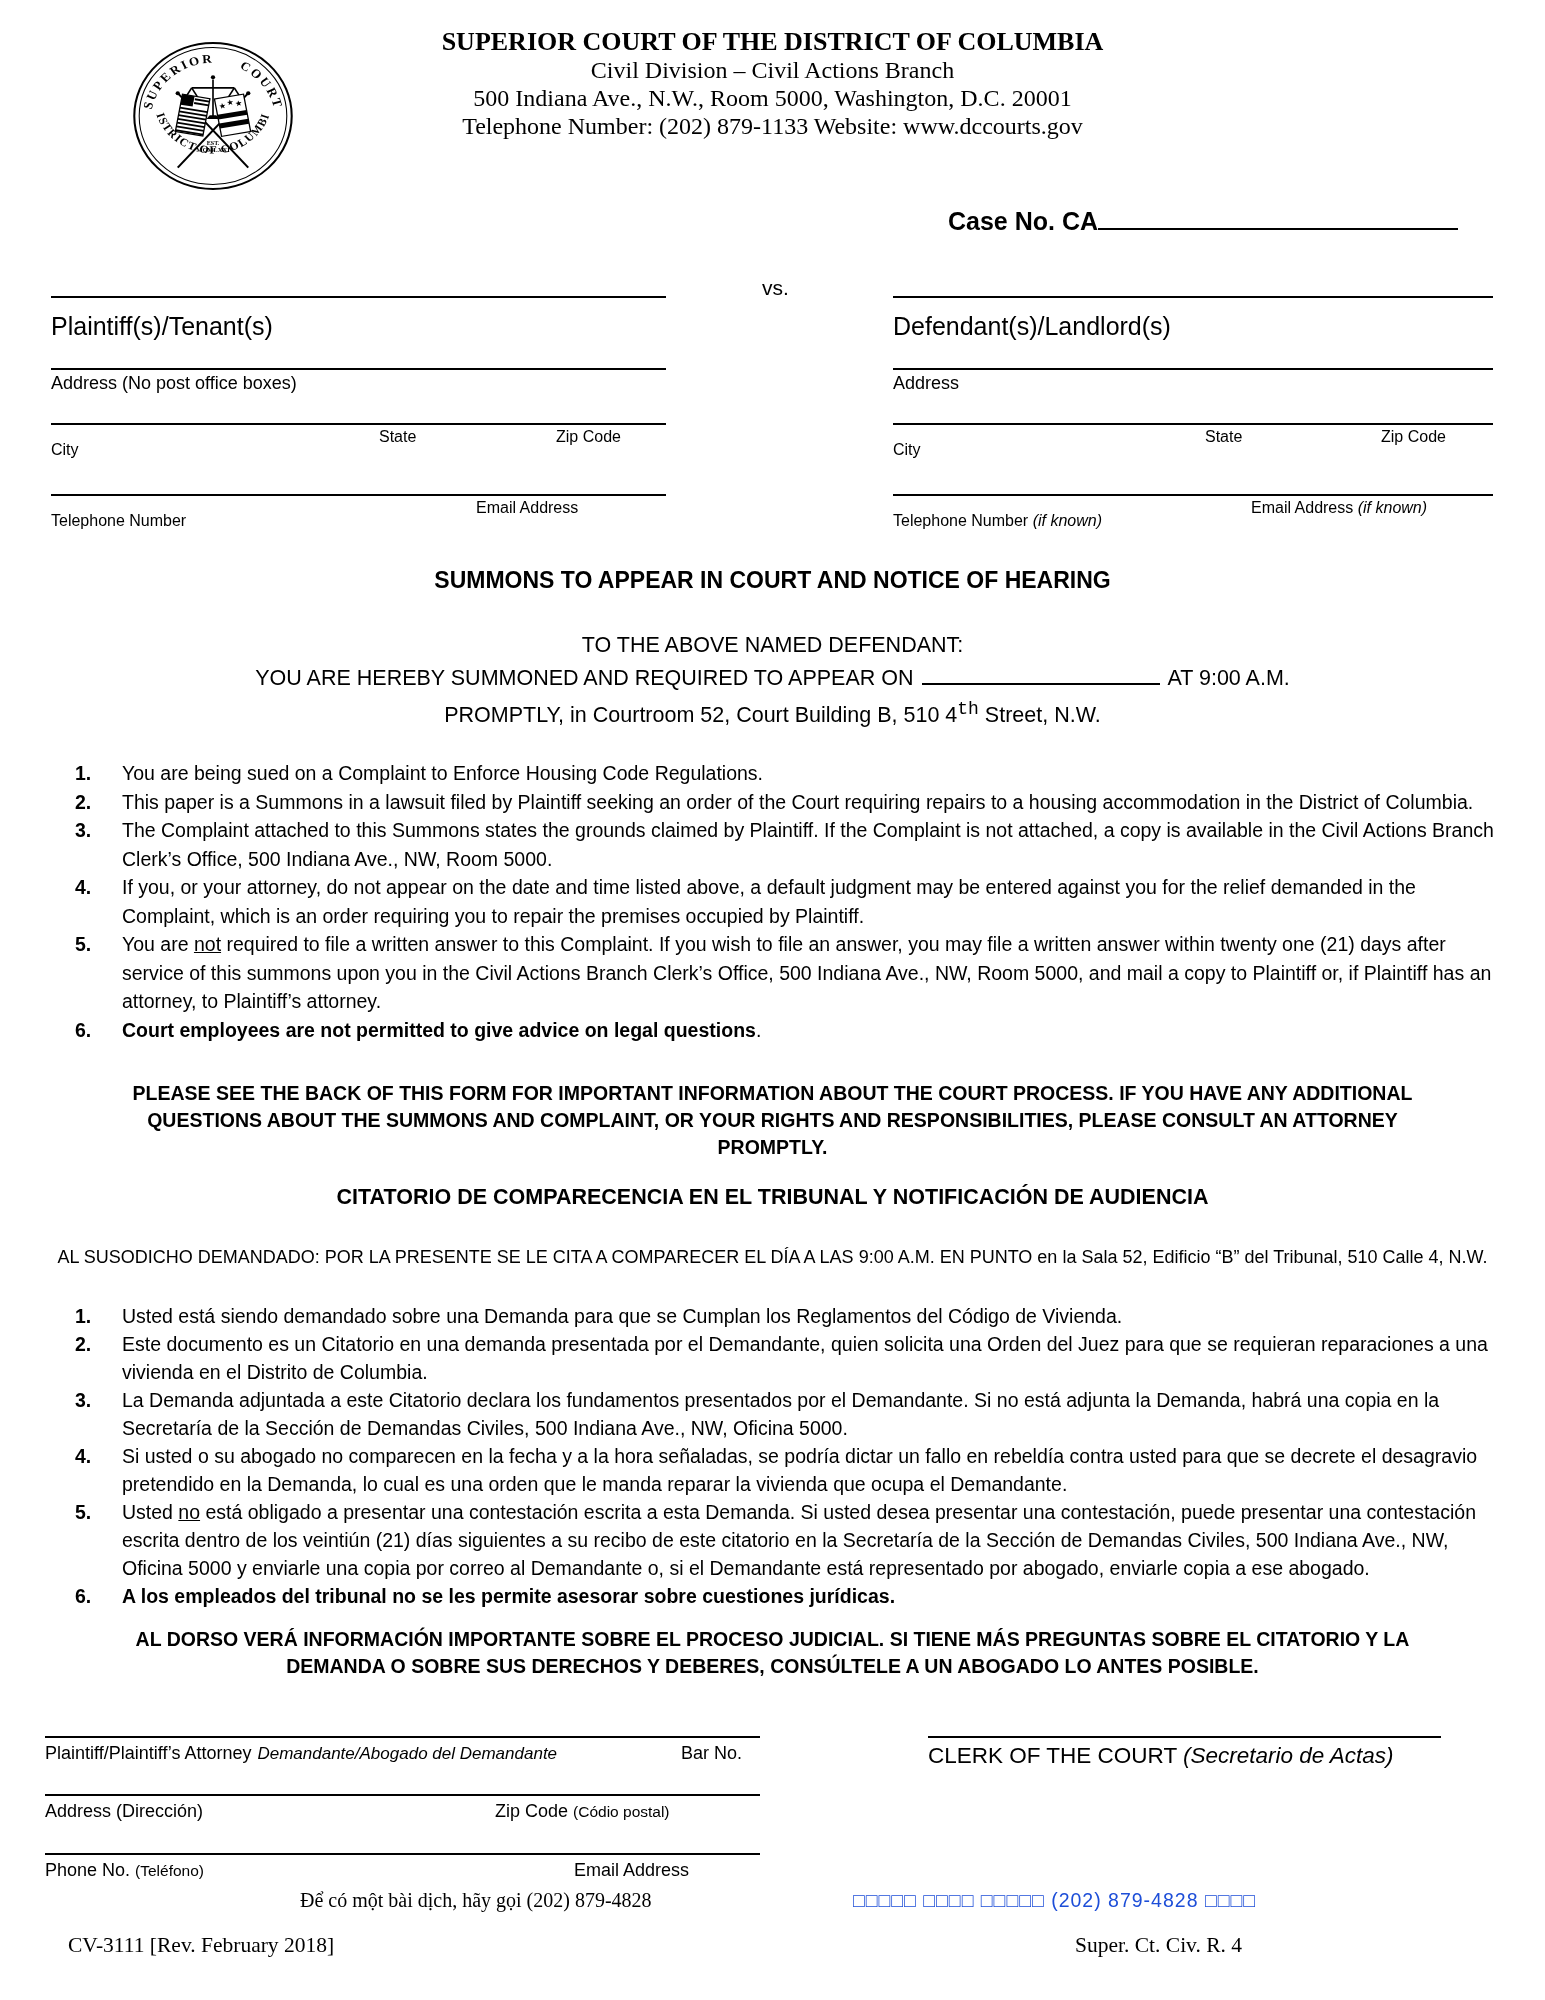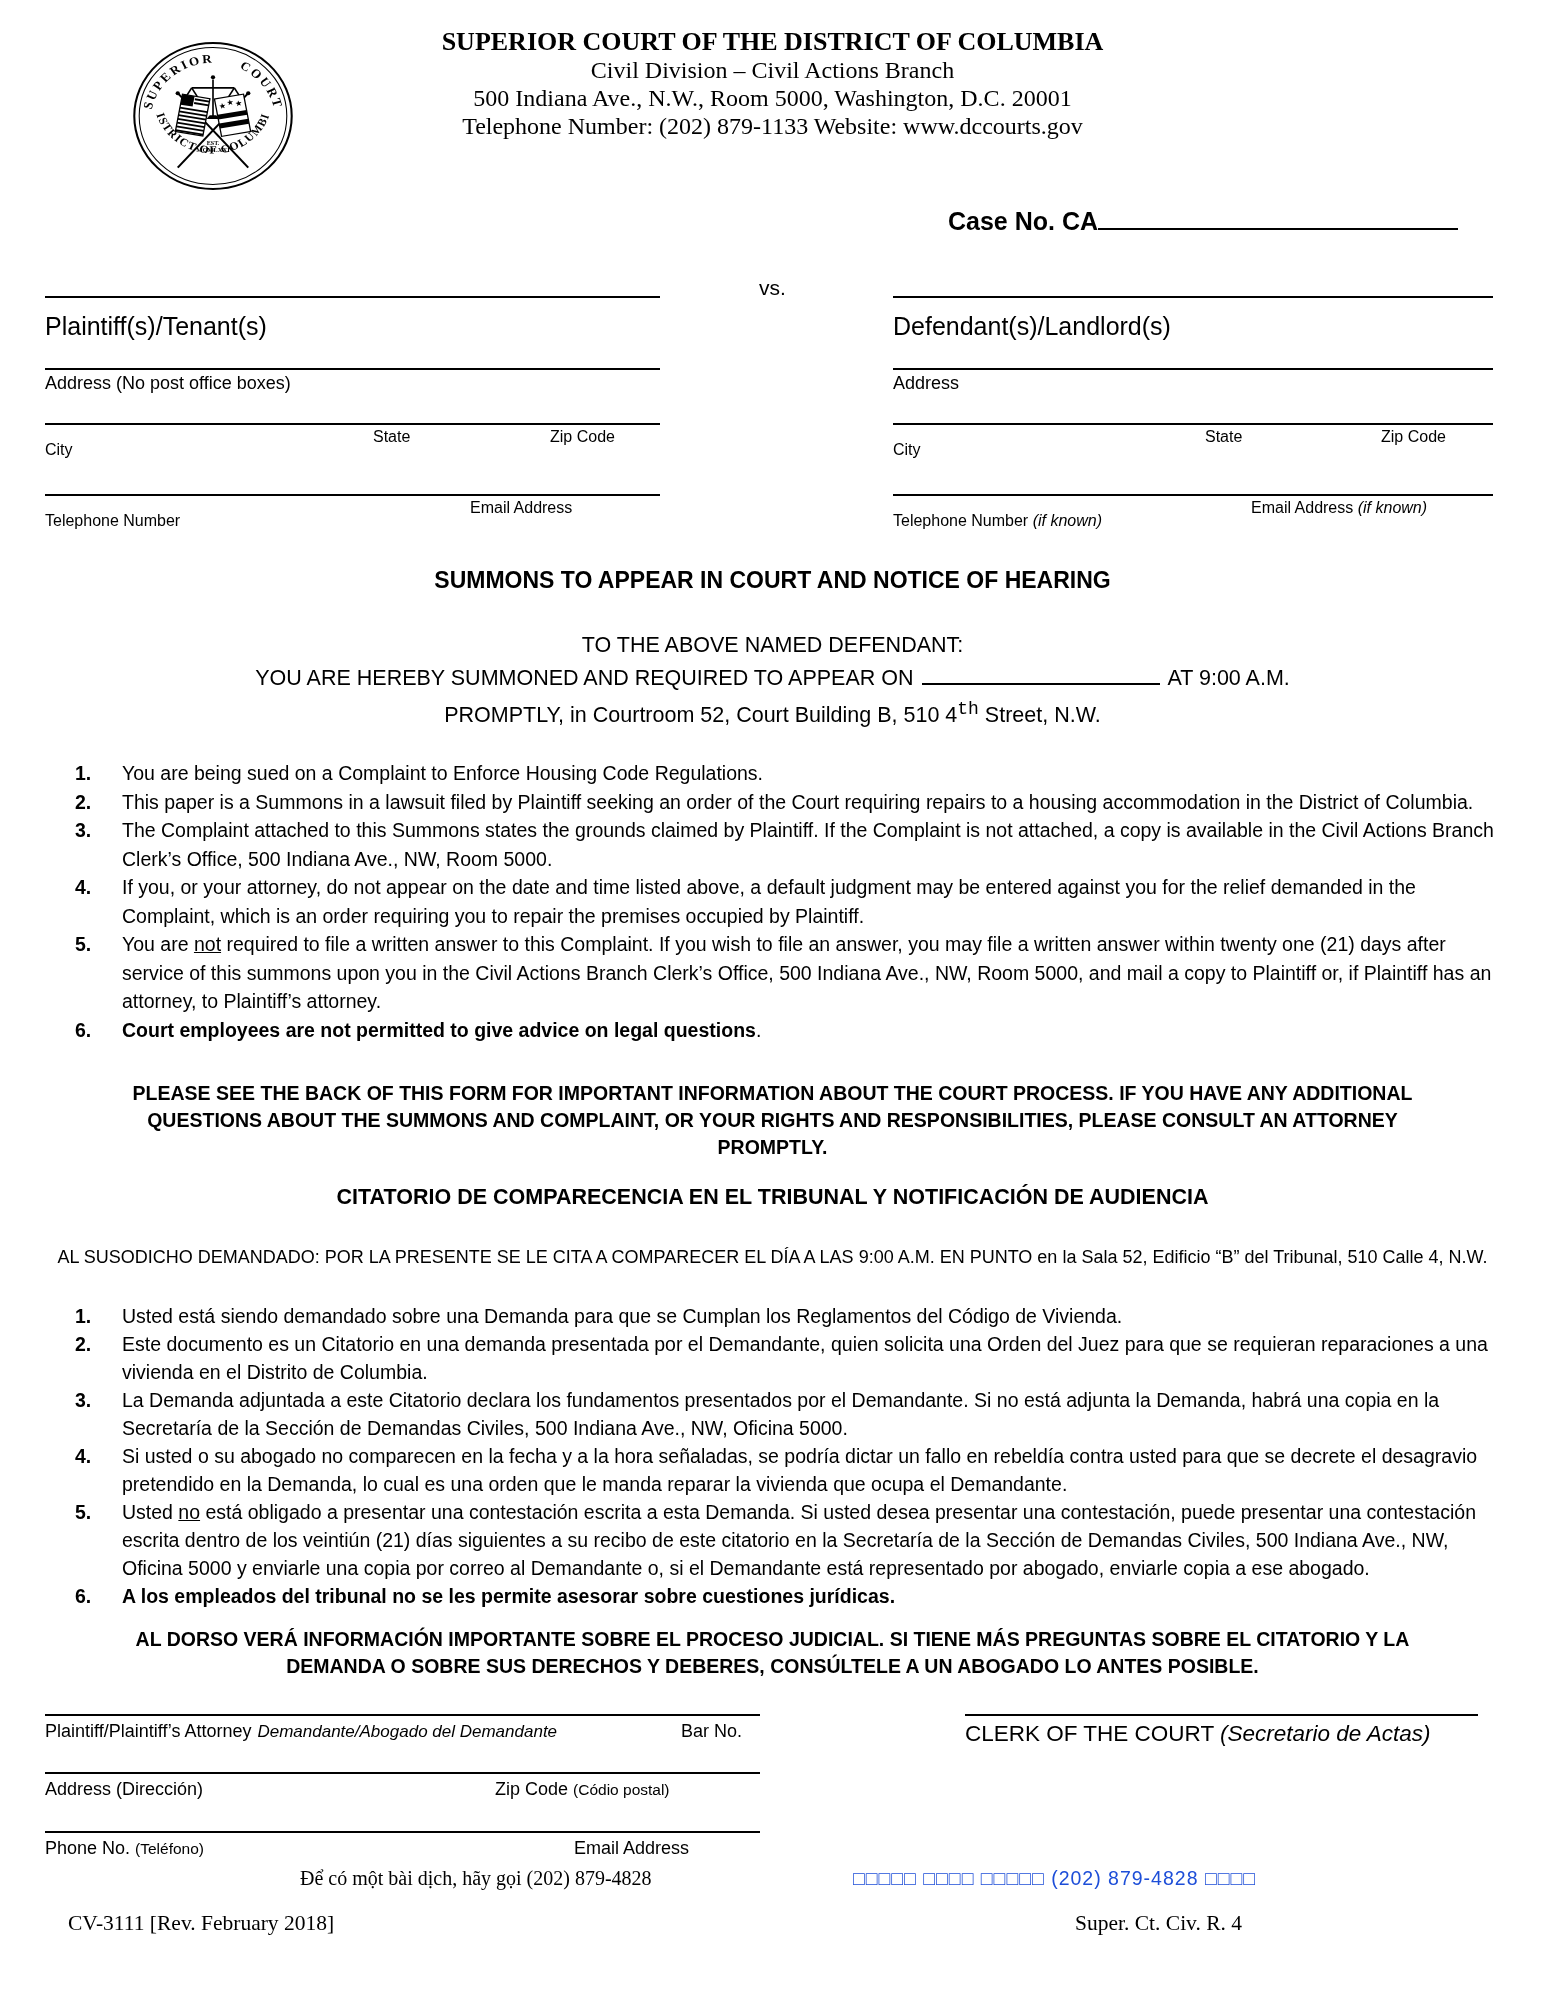--- a/index.html
+++ b/index.html
@@ -13,21 +13,21 @@
   .header { position:relative; padding-top:28px; }
   .seal { position:absolute; left:131px; top:40px; width:164px; height:152px; }
   .header-text { text-align:center; font-family:"Liberation Serif", serif; }
   .h-court { font-weight:bold; font-size:26px; line-height:28px; }
   .h-line  { font-size:24px; line-height:28px; }
   
   .case-row { margin-top:64px; padding-left:948px; font-weight:bold; font-size:25px; height:32px; }
   .case-blank { display:inline-block; width:360px; height:24px; border-bottom:2px solid #000; }
   
   .party-block { position:relative; margin-top:14px; padding-left:45px; padding-right:52px;
-                 display:flex; justify-content:space-between; }
+                 display:flex; justify-content:space-between;margin-left:6px; }
   .vs { position:absolute; left:0; right:0; top:26px; text-align:center; font-size:21px; }
   .pcol { width:615px; }
   .pcol.right { width:600px; }
   .fline { border-bottom:2px solid #000; }
   .h1 { height:46px; } .h2 { height:24px; } .h3 { height:28px; } .h4 { height:28px; }
   .plabel-big { font-size:25px; padding-top:14px; height:32px; }
   .plabel { font-size:18px; padding-top:3px; height:22px; }
   .lrow { position:relative; font-size:16px; padding-top:16px; height:25px; }
   .left  .pos-state { position:absolute; left:328px; top:3px; }
   .left  .pos-zip   { position:absolute; left:505px; top:3px; }
@@ -50,21 +50,21 @@
   .list li.bold .txt { font-weight:bold; }
   .uline { text-decoration:underline; }
   .es-list { line-height:28px; }
   
   .bold-notice { margin:36px auto 0; width:1330px; text-align:center; font-weight:bold;
                  font-size:19.5px; line-height:27px; }
   .es-title { margin-top:24px; text-align:center; font-weight:bold; font-size:21.5px; }
   .es-para { margin:33px auto 0; width:1450px; text-align:center; font-size:18px; line-height:29px; }
   .es-notice { margin-top:16px; width:1350px; }
   
-  .sig-block { display:flex; margin-top:34px; padding-left:45px;gap:37px; }
+  .sig-block { display:flex; margin-top:56px; padding-left:45px; }
   .sig-left { width:715px; }
   .sig-right { width:513px; margin-left:168px; }
   .sig-line { height:0; border-bottom:2px solid #000; }
   .sig-row { display:flex; align-items:baseline; font-size:18px; padding-top:5px; height:26px; }
   .attorney-es { font-style:italic; font-size:17px; margin-left:6px; }
   .bar-no { margin-left:auto; padding-right:18px; }
   .gap1 { margin-top:25px; } .gap2 { margin-top:26px; }
   .addr-row { position:relative; font-size:18px; padding-top:5px; height:26px; }
   .pos-zipsig { position:absolute; left:450px; top:5px; }
   .pos-emailsig { position:absolute; left:529px; top:5px; }

